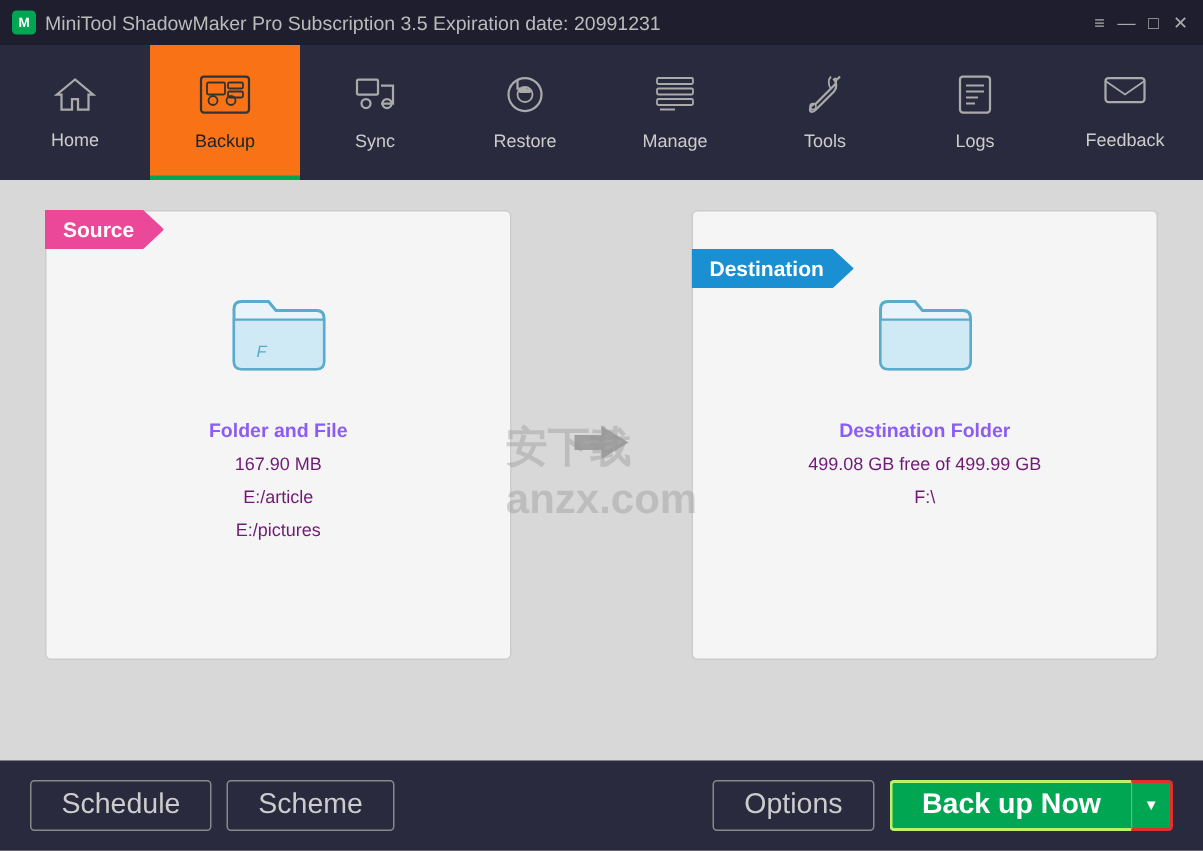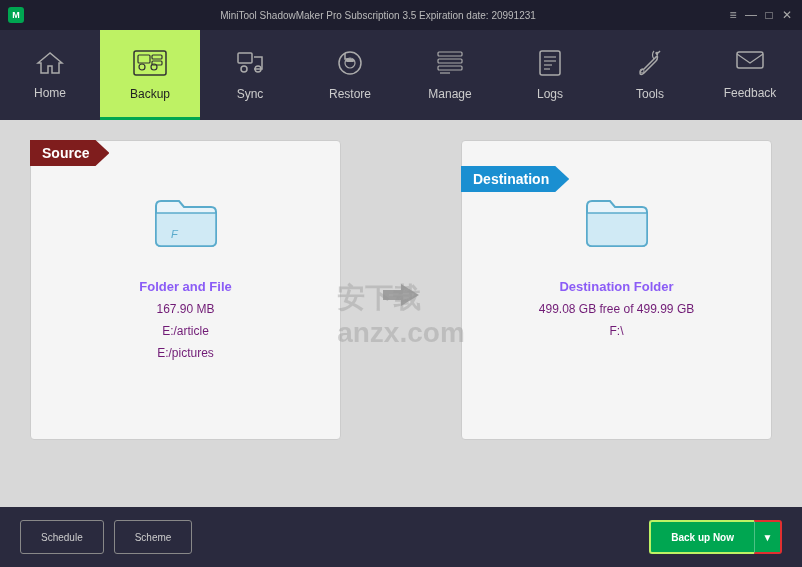--- a/index.html
+++ b/index.html
@@ -31,23 +31,22 @@
       margin-right: 6px;
       display: flex;
       align-items: center;
       justify-content: center;
       font-size: 9px;
       color: white;
       font-weight: bold;
     }
     .title-bar-text {
       flex: 1;
-      font-size: 10px;
+      font-size: 13px;
       color: #bbb;
-      text-align: center;
     }
     .title-bar-controls {
       display: flex;
       gap: 4px;
     }
     .title-btn {
       width: 14px;
       height: 14px;
       display: flex;
       align-items: center;
@@ -73,21 +72,21 @@
       width: 100px;
       height: 90px;
       cursor: pointer;
       color: #ccc;
       font-size: 12px;
       gap: 6px;
       position: relative;
       transition: background 0.15s;
     }
     .nav-item.active {
-      background: #bef264;
+      background: #f97316;
       color: #222;
     }
     .nav-item.active::after {
       content: '';
       position: absolute;
       bottom: 0;
       left: 0; right: 0;
       height: 3px;
       background: #00a651;
     }
@@ -119,21 +118,21 @@
       width: 320px;
       min-height: 300px;
       display: flex;
       flex-direction: column;
       position: relative;
     }
     .panel-header {
       position: absolute;
       top: -1px;
       left: -1px;
-      background: #7f1d1d;
+      background: #ec4899;
       color: white;
       font-weight: bold;
       font-size: 14px;
       padding: 5px 20px 5px 12px;
       clip-path: polygon(0 0, calc(100% - 14px) 0, 100% 50%, calc(100% - 14px) 100%, 0 100%);
       z-index: 2;
     }
     .panel-header.dest {
       background: #1a8fd1;
       margin-top: 26px;
@@ -198,21 +197,21 @@
       align-items: center;
       padding: 0 20px;
       gap: 10px;
     }
     .btn {
       height: 34px;
       padding: 0 20px;
       border: 1.5px solid #888;
       background: transparent;
       color: #ccc;
-      font-size: 10px;
+      font-size: 19px;
       border-radius: 3px;
       cursor: pointer;
       display: flex;
       align-items: center;
       justify-content: center;
     }
     .btn-primary {
       background: #00a651;
       border: 2px solid #bef264;
       color: white;
@@ -312,40 +311,40 @@
         <rect x="2" y="17" width="24" height="4" rx="1" stroke="#aaa" stroke-width="1.2" fill="none"></rect>
         <line x1="4" y1="24" x2="14" y2="24" stroke="#aaa" stroke-width="1.2"></line>
       </svg>
     </div>
     <span class="nav-label">Manage</span>
   </div>
 
   <div class="nav-item">
     <div class="nav-icon">
       <svg width="28" height="28" viewBox="0 0 28 28" fill="none">
+        <path d="M20 4 C22 6 22 10 20 12 L8 24 C6 26 4 26 4 24 C4 22 6 20 8 20 L20 8 C22 6 22 2 20 4Z" stroke="#aaa" stroke-width="1.5" fill="none"></path>
+        <circle cx="6" cy="22" r="2" stroke="#aaa" stroke-width="1" fill="none"></circle>
+        <path d="M22 4 L24 2" stroke="#aaa" stroke-width="1.5"></path>
+        <path d="M18 2 C16 4 16 8 18 10" stroke="#aaa" stroke-width="1.2" fill="none"></path>
+      </svg>
+    </div>
+    <span class="nav-label">Tools</span>
+  </div>
+
+  <div class="nav-item">
+    <div class="nav-icon">
+      <svg width="28" height="28" viewBox="0 0 28 28" fill="none">
         <rect x="4" y="2" width="20" height="24" rx="2" stroke="#aaa" stroke-width="1.5" fill="none"></rect>
         <line x1="8" y1="8" x2="20" y2="8" stroke="#aaa" stroke-width="1.2"></line>
         <line x1="8" y1="12" x2="20" y2="12" stroke="#aaa" stroke-width="1.2"></line>
         <line x1="8" y1="16" x2="16" y2="16" stroke="#aaa" stroke-width="1.2"></line>
         <line x1="8" y1="20" x2="14" y2="20" stroke="#aaa" stroke-width="1.2"></line>
       </svg>
     </div>
     <span class="nav-label">Logs</span>
-  </div>
-
-  <div class="nav-item">
-    <div class="nav-icon">
-      <svg width="28" height="28" viewBox="0 0 28 28" fill="none">
-        <path d="M20 4 C22 6 22 10 20 12 L8 24 C6 26 4 26 4 24 C4 22 6 20 8 20 L20 8 C22 6 22 2 20 4Z" stroke="#aaa" stroke-width="1.5" fill="none"></path>
-        <circle cx="6" cy="22" r="2" stroke="#aaa" stroke-width="1" fill="none"></circle>
-        <path d="M22 4 L24 2" stroke="#aaa" stroke-width="1.5"></path>
-        <path d="M18 2 C16 4 16 8 18 10" stroke="#aaa" stroke-width="1.2" fill="none"></path>
-      </svg>
-    </div>
-    <span class="nav-label">Tools</span>
   </div>
 
   <div class="nav-item">
     <div class="nav-icon">
       <svg width="30" height="26" viewBox="0 0 30 26" fill="none">
         <rect x="2" y="2" width="26" height="16" rx="2" stroke="#aaa" stroke-width="1.5" fill="none"></rect>
         <polyline points="2,4 15,13 28,4" stroke="#aaa" stroke-width="1.2" fill="none"></polyline>
       </svg>
     </div>
     <span class="nav-label">Feedback</span>
@@ -398,19 +397,20 @@
       <div class="panel-info">499.08 GB free of 499.99 GB</div>
       <div class="panel-info">F:\</div>
     </div>
   </div>
 </div>
 
 <div class="bottom-bar">
   <button class="btn">Schedule</button>
   <button class="btn">Scheme</button>
   <div class="btn-spacer"></div>
+  <button class="btn">Options</button>
   <div class="btn-group">
     <button class="btn btn-primary left-group">Back up Now</button>
     <button class="btn-dropdown">
       <span style="font-size:10px;">▼</span>
     </button>
   </div>
 </div>
 
 </body></html>

